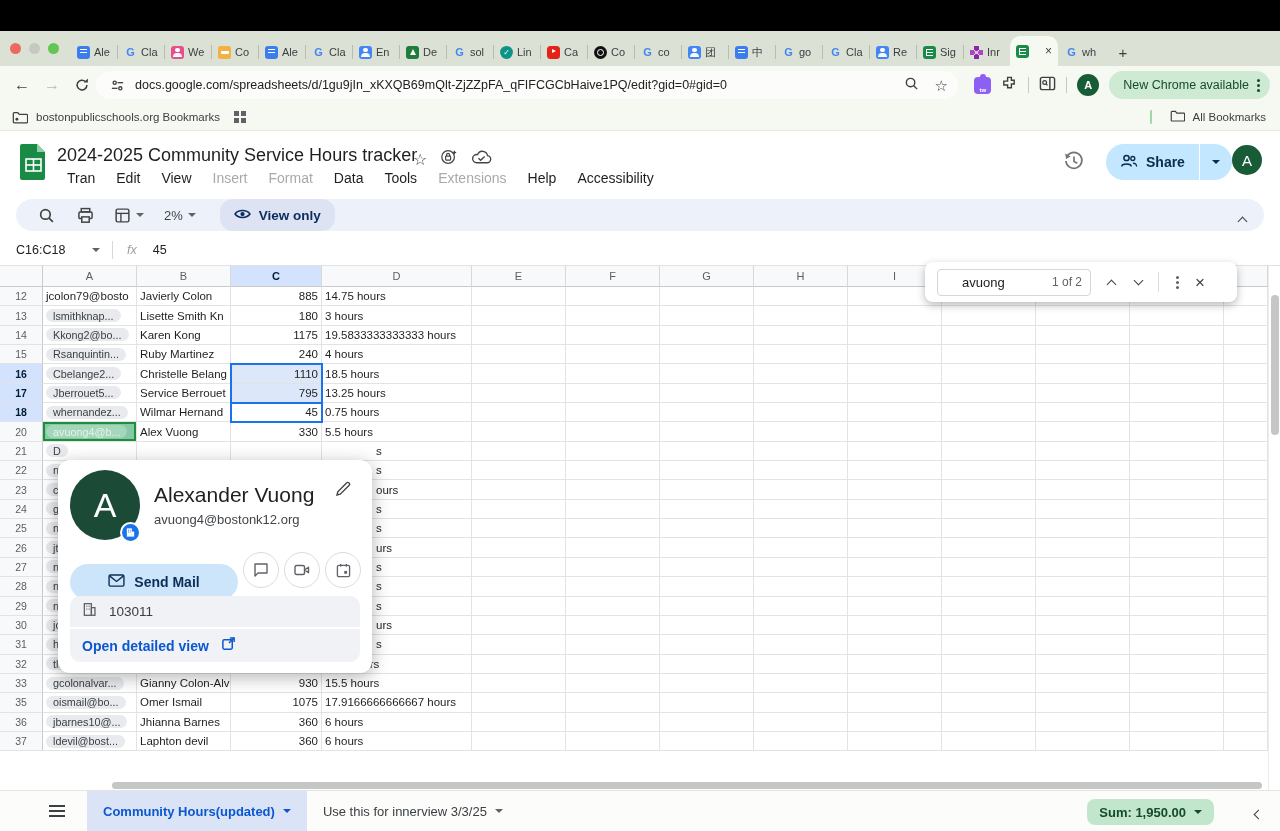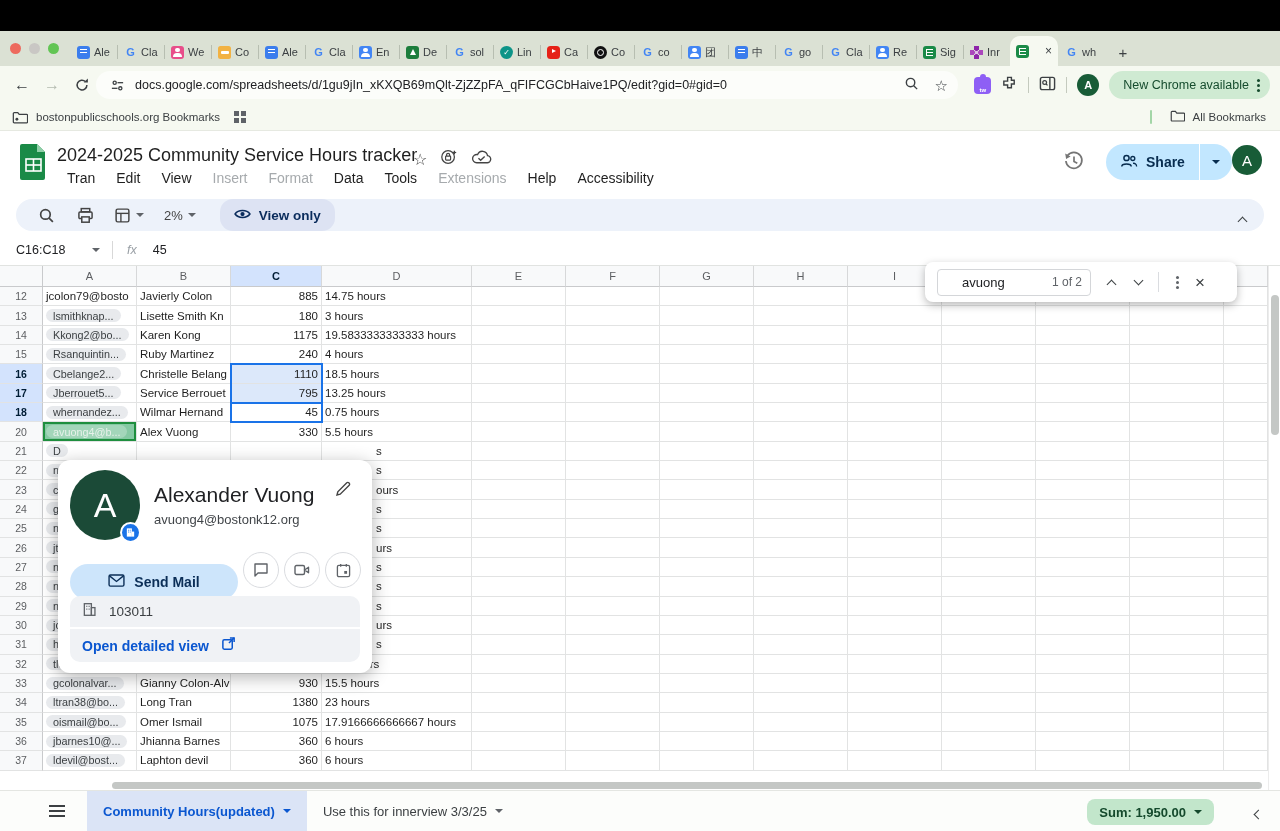--- a/index.html
+++ b/index.html
@@ -879,38 +879,20 @@
         <div class="cell" style="width: 94px;"></div>
         <div class="cell" style="width: 94px;"></div>
         <div class="cell" style="width: 94px;"></div>
         <div class="cell" style="width: 94px;"></div>
         <div class="cell" style="width: 94px;"></div>
         <div class="cell" style="width: 94px;"></div>
         <div class="cell" style="width: 94px;"></div>
         <div class="cell" style="width: 44px;"></div>
       </div>
       <div class="grow">
-        <div class="rowhdr">34</div>
-        <div class="cell" style="width: 94px;">
-          <span class="chip">ltran38@bo...</span>
-        </div>
-        <div class="cell" style="width: 94px;">Long Tran</div>
-        <div class="cell num" style="width: 91px;">1380</div>
-        <div class="cell" style="width: 150px;">23 hours</div>
-        <div class="cell" style="width: 94px;"></div>
-        <div class="cell" style="width: 94px;"></div>
-        <div class="cell" style="width: 94px;"></div>
-        <div class="cell" style="width: 94px;"></div>
-        <div class="cell" style="width: 94px;"></div>
-        <div class="cell" style="width: 94px;"></div>
-        <div class="cell" style="width: 94px;"></div>
-        <div class="cell" style="width: 94px;"></div>
-        <div class="cell" style="width: 44px;"></div>
-      </div>
-      <div class="grow">
         <div class="rowhdr">35</div>
         <div class="cell" style="width: 94px;">
           <span class="chip">oismail@bo...</span>
         </div>
         <div class="cell" style="width: 94px;">Omer Ismail</div>
         <div class="cell num" style="width: 91px;">1075</div>
         <div class="cell" style="width: 150px;">17.9166666666667 hours</div>
         <div class="cell" style="width: 94px;"></div>
         <div class="cell" style="width: 94px;"></div>
         <div class="cell" style="width: 94px;"></div>

